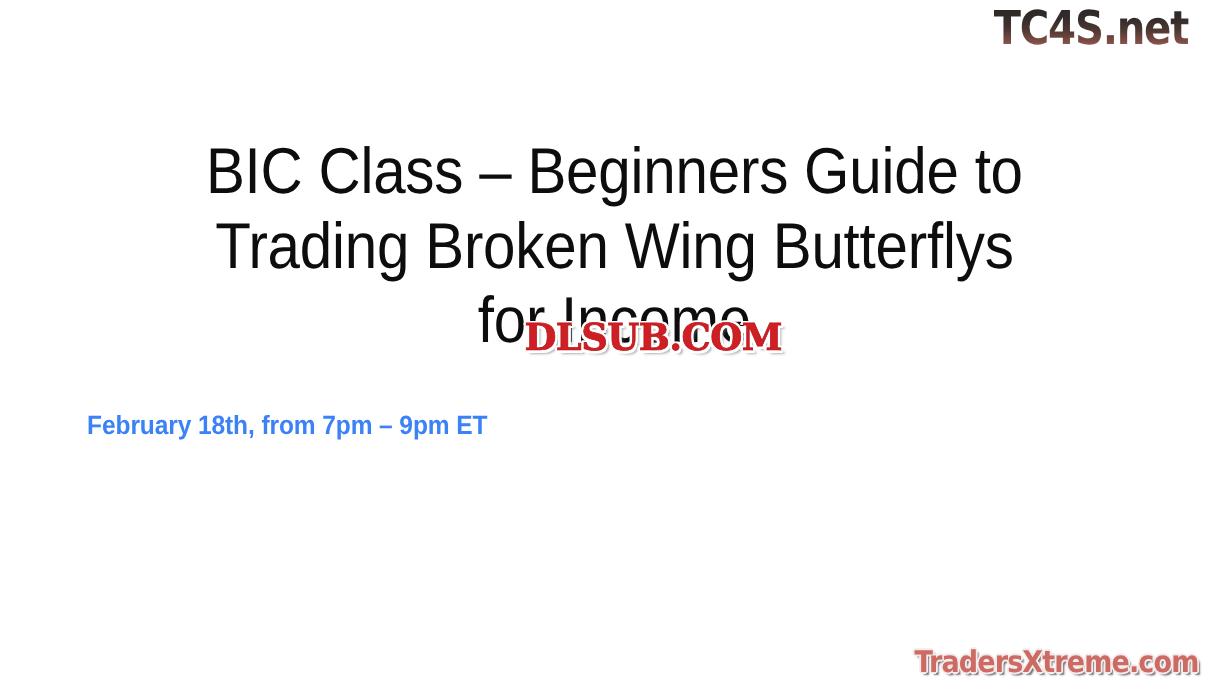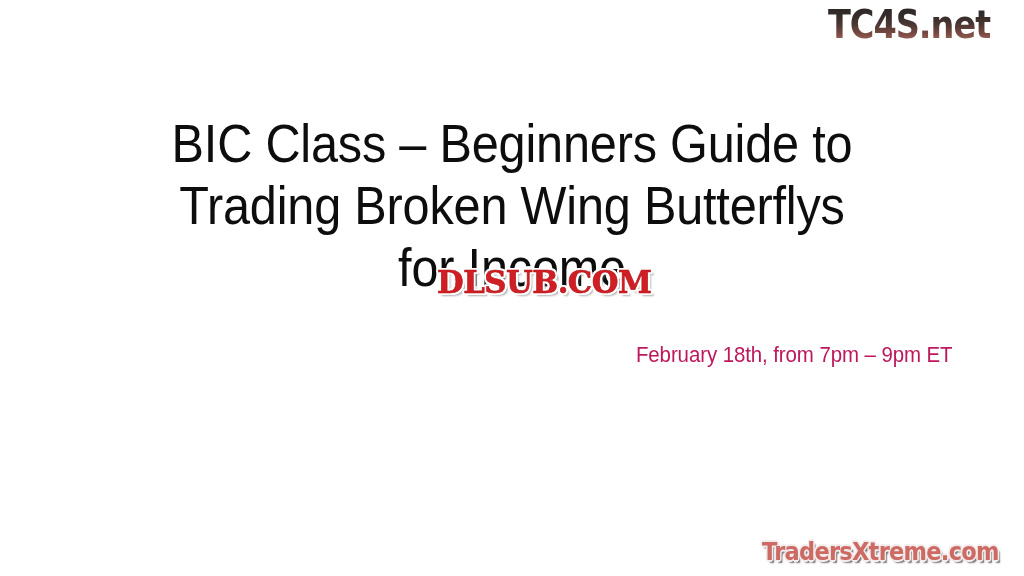--- a/index.html
+++ b/index.html
@@ -108,26 +108,26 @@
       -1.8px -1.8px 0 #ffffff,
        3.2px 3.2px 2px rgba(110,110,110,0.55);
   }
 
   
   .subtitle {
     position: absolute;
     left: 60px;
     top: 341px;
     width: 904px;
-    text-align: right;
+    text-align: left;
     font-family: "Liberation Sans Narrow", "Liberation Sans", sans-serif;
-    font-weight: normal;
+    font-weight: bold;
     font-size: 22px;
     line-height: 28px;
-    color: #be185d;
+    color: #3b82f6;
     white-space: nowrap;
     letter-spacing: -0.1px;
   }
   .subtitle > span { display: inline-block; transform: scaleX(0.93); }
 
   
   .tx-logo {
     position: absolute;
     left: 762px;
     top: 534px;

